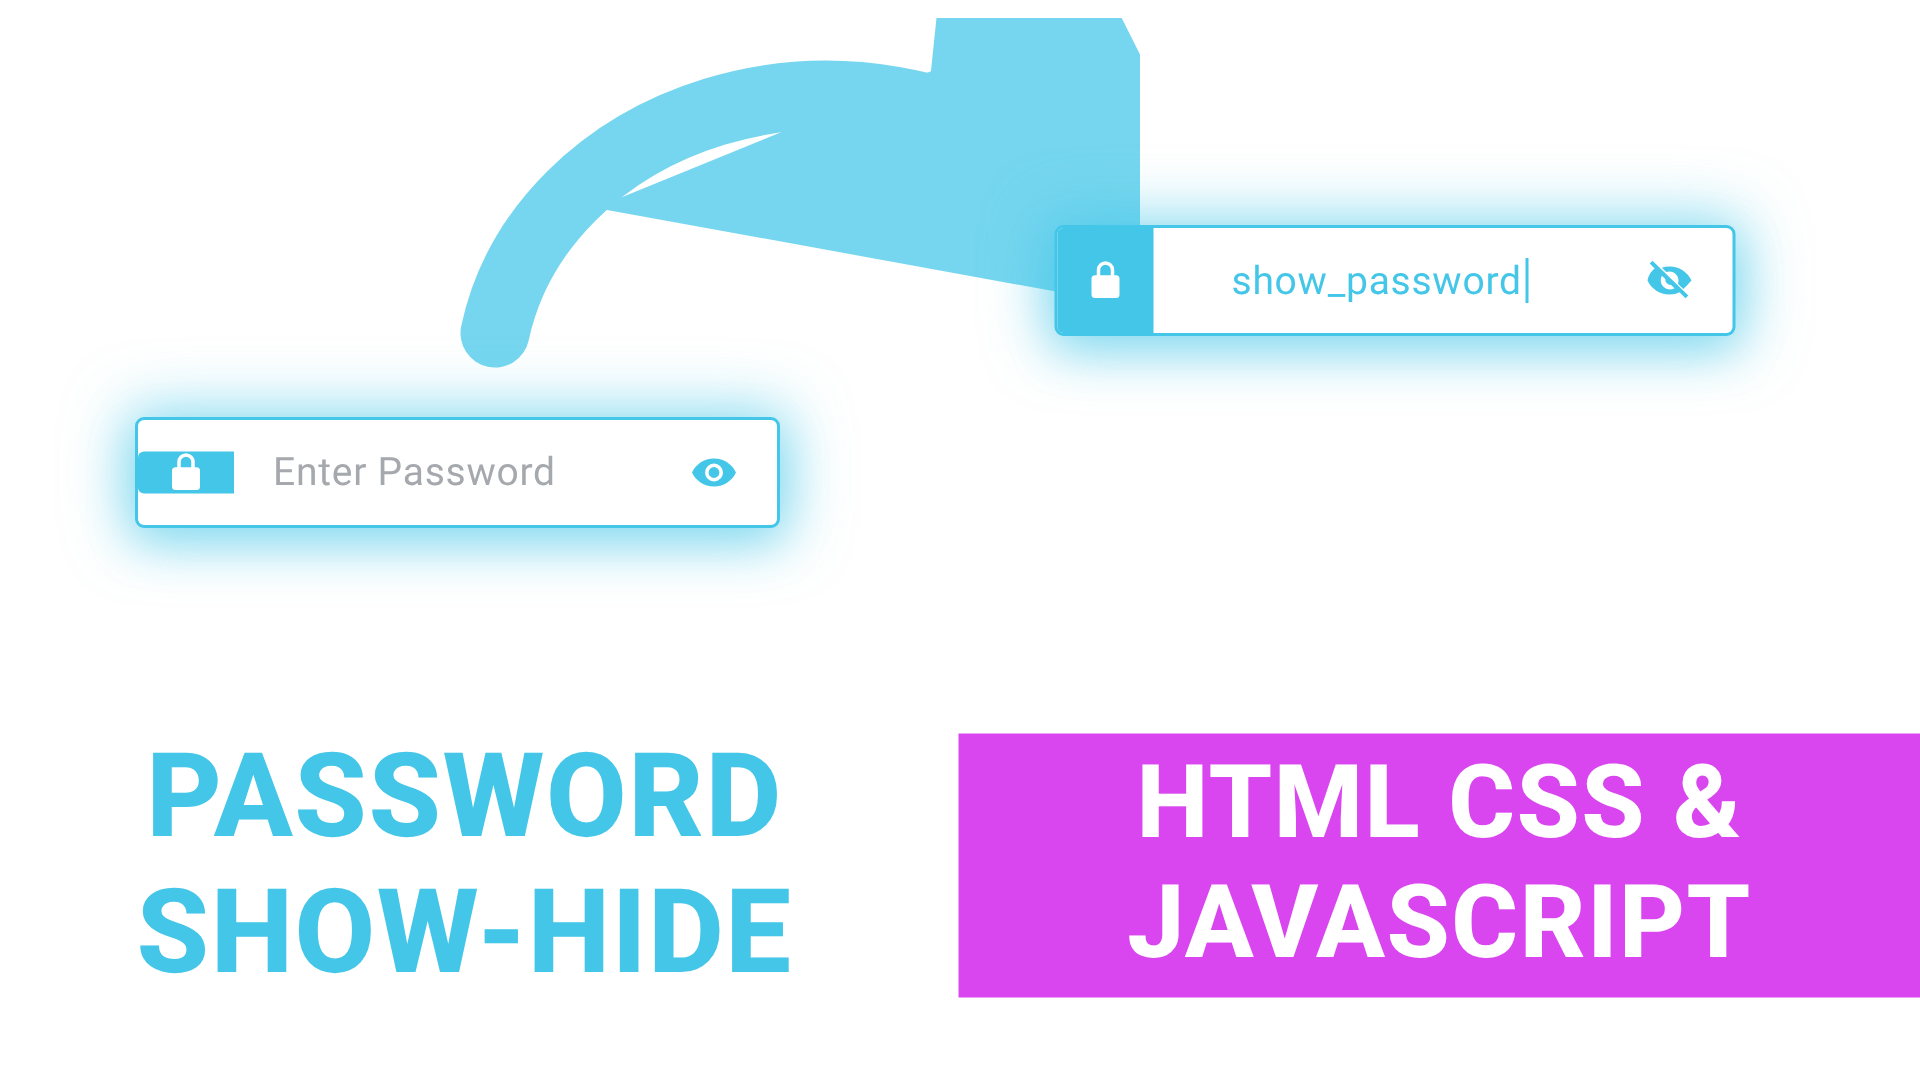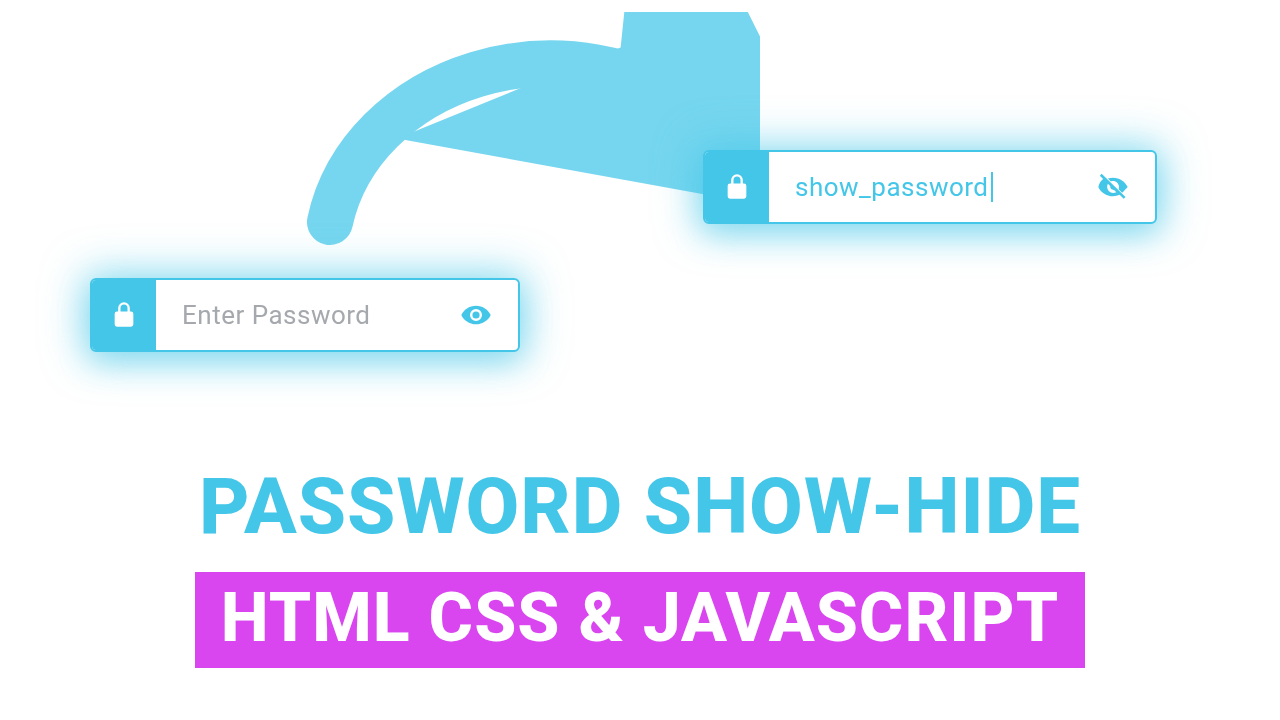--- a/index.html
+++ b/index.html
@@ -61,30 +61,30 @@
     content: "";
     display: inline-block;
     width: 2px; height: 30px;
     background: #43c6e8;
     vertical-align: -6px;
     margin-left: 2px;
   }
   .pw-box .eye-cell svg { width: 32px; height: 32px; display:block; fill:#43c6e8; }
 
   
-  #box-a { left: 90px;  top: 278px; width: 430px; height: 74px; }
-  #box-b { left: 703px; top: 150px; width: 454px; height: 74px; }
+  #box-a { left: 90px;  top: 278px; width: 430px; height: 74px; align-items: center; }
+  #box-b { left: 703px; top: 150px; width: 454px; height: 74px; gap: 26px; }
 
   
   .titles {
     position: absolute;
     left: 0; right: 0;
     bottom: 52px;
     display: flex;
-    flex-direction: column;
+    flex-direction: row;
     align-items: center;
     gap: 20px;
   }
   .title-line1 {
     font-weight: 800;
     font-size: 78px;
     letter-spacing: 1px;
     color: #43c6e8;
     text-align: center;
   }

